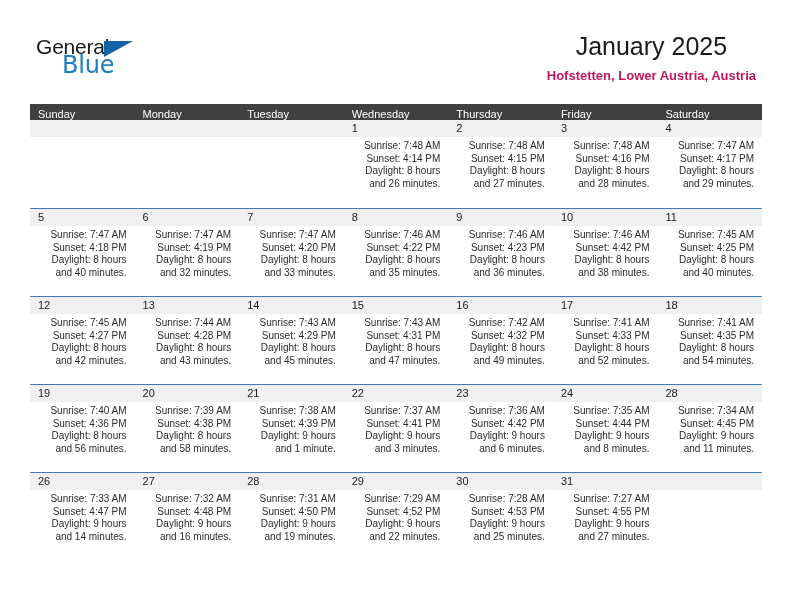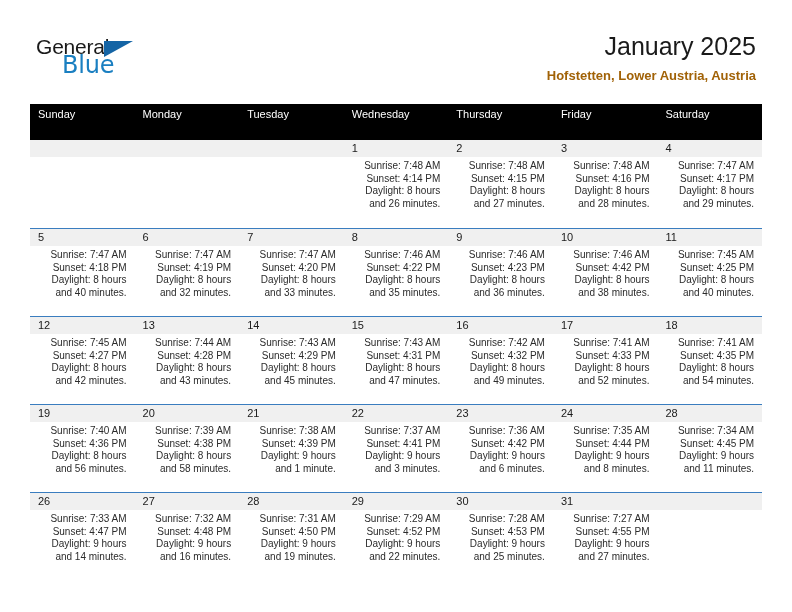--- a/index.html
+++ b/index.html
@@ -64,49 +64,49 @@
     width: 0;
     height: 0;
     border-left: 29px solid #1464a5;
     border-bottom: 16px solid transparent;
   }
 
   .title-block {
     position: absolute;
     right: 36px;
     top: 30px;
-    text-align: right;
+    text-align: center;
   }
   .cal-title {
     font-size: 25px;
     font-weight: 400;
     color: #1a1a1a;
     line-height: 32px;
     white-space: nowrap;
   }
   .cal-subtitle {
     margin-top: 6px;
     font-size: 13px;
     font-weight: 700;
-    color: #a16207;
+    color: #be185d;
     line-height: 16px;
     white-space: nowrap;
   }
 
   
   .calendar {
     position: absolute;
     left: 30px;
     top: 104px;
     width: 732px;
   }
   .weekday-row {
     display: flex;
-    background: #000000;
-    height: 36px;
+    background: #404040;
+    height: 16px;
   }
   .weekday {
     flex: 1 1 0;
     color: #ffffff;
     font-size: 11px;
     line-height: 20px;
     padding-left: 8px;
     box-sizing: border-box;
     white-space: nowrap;
   }

